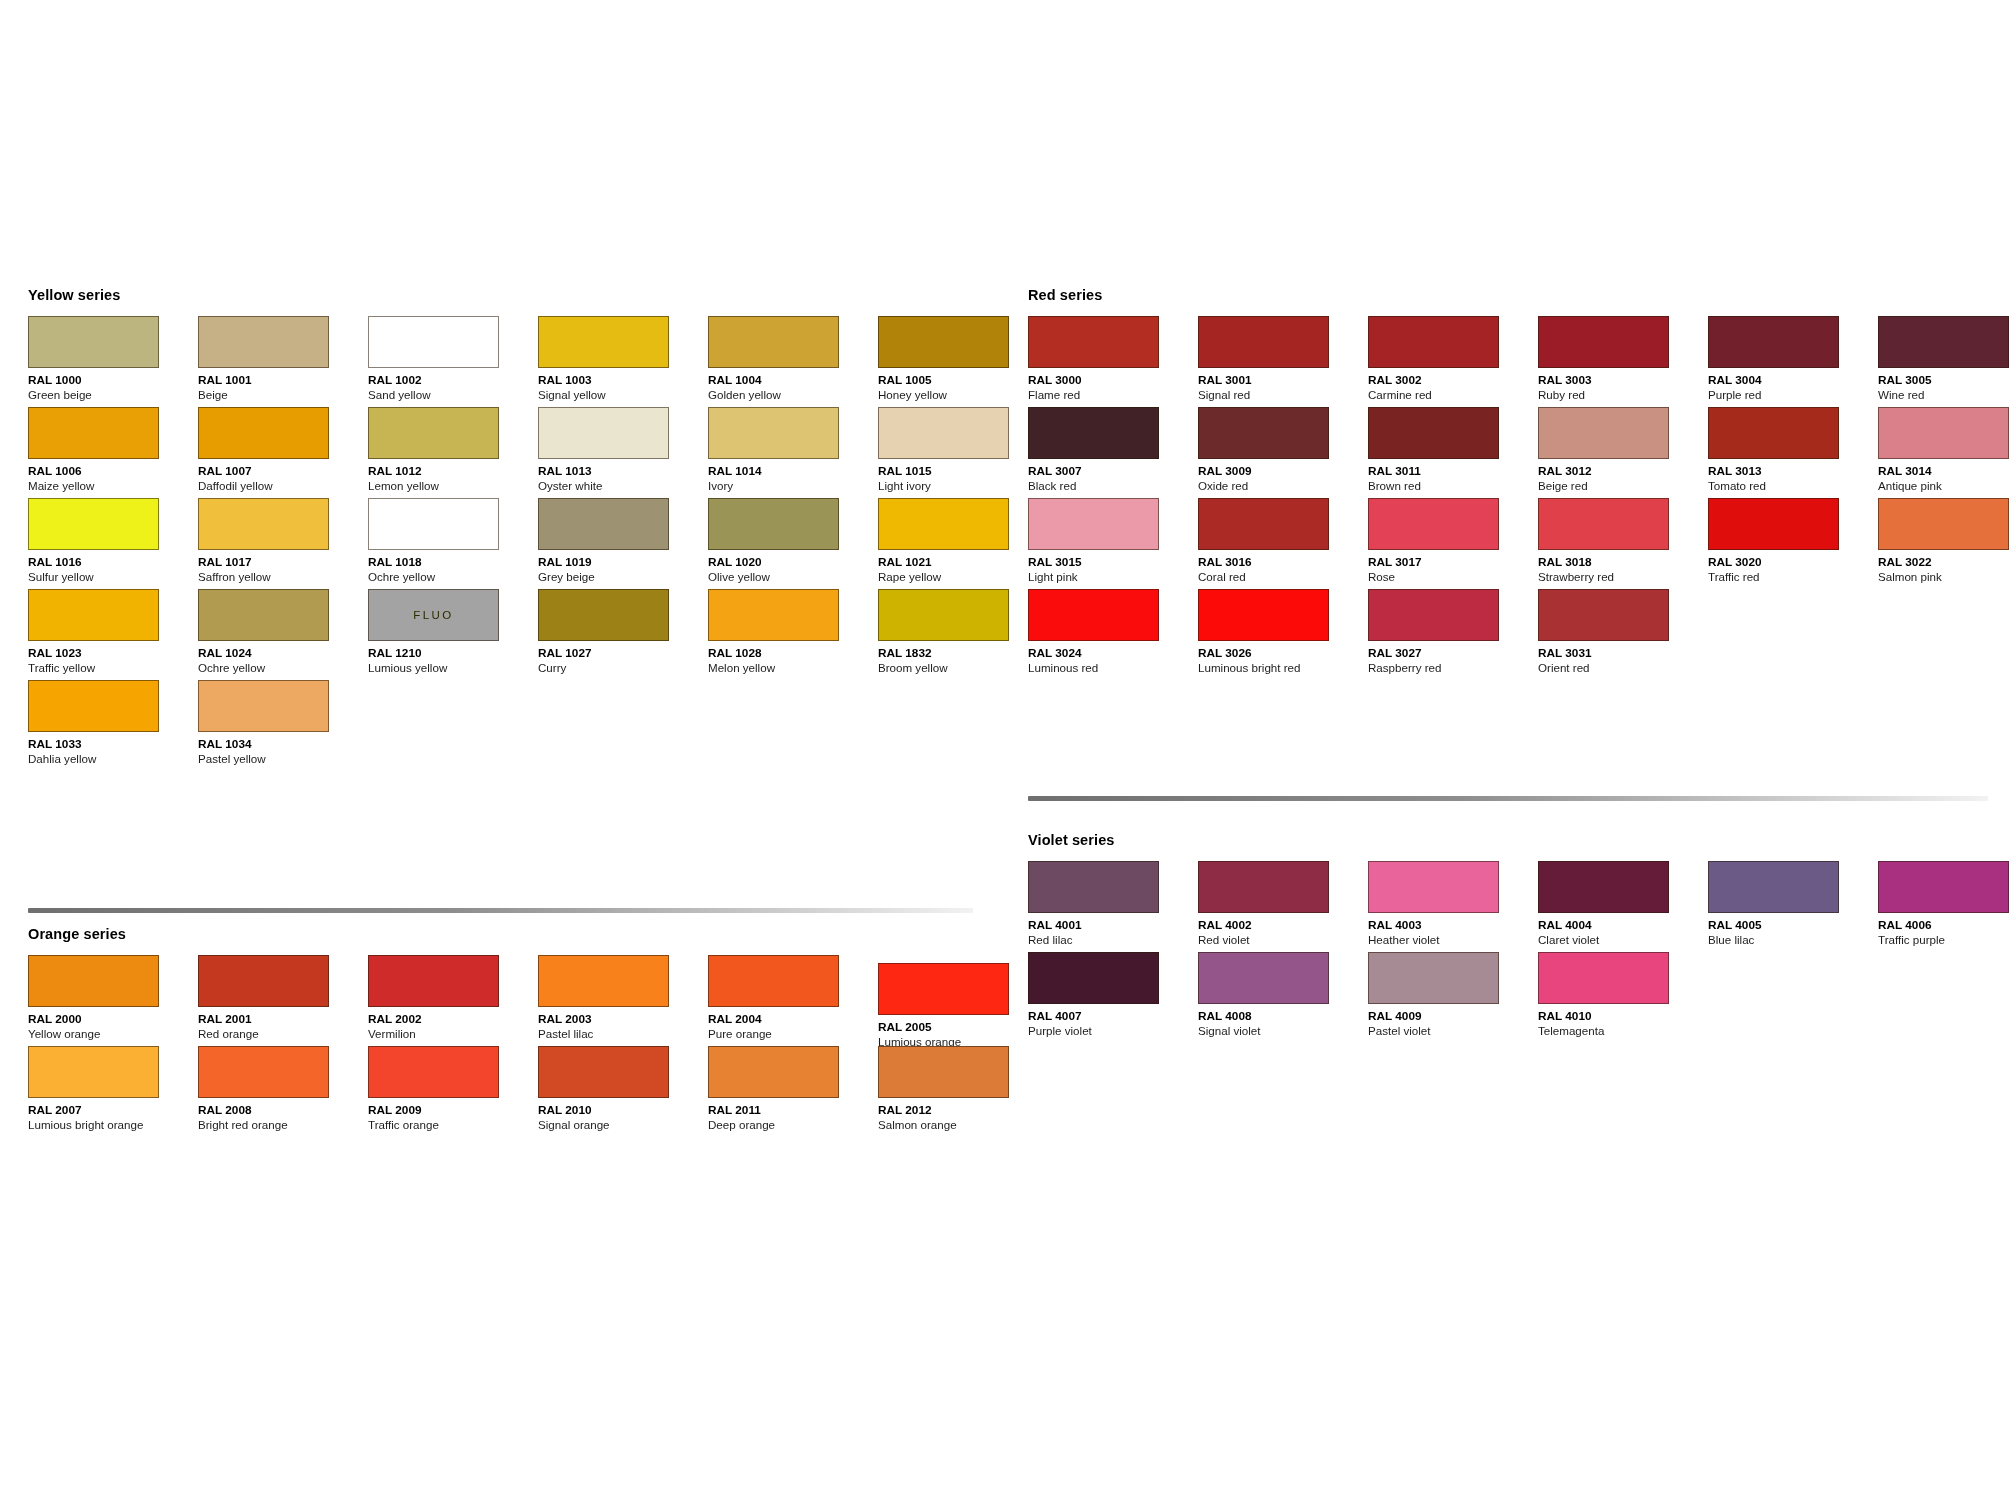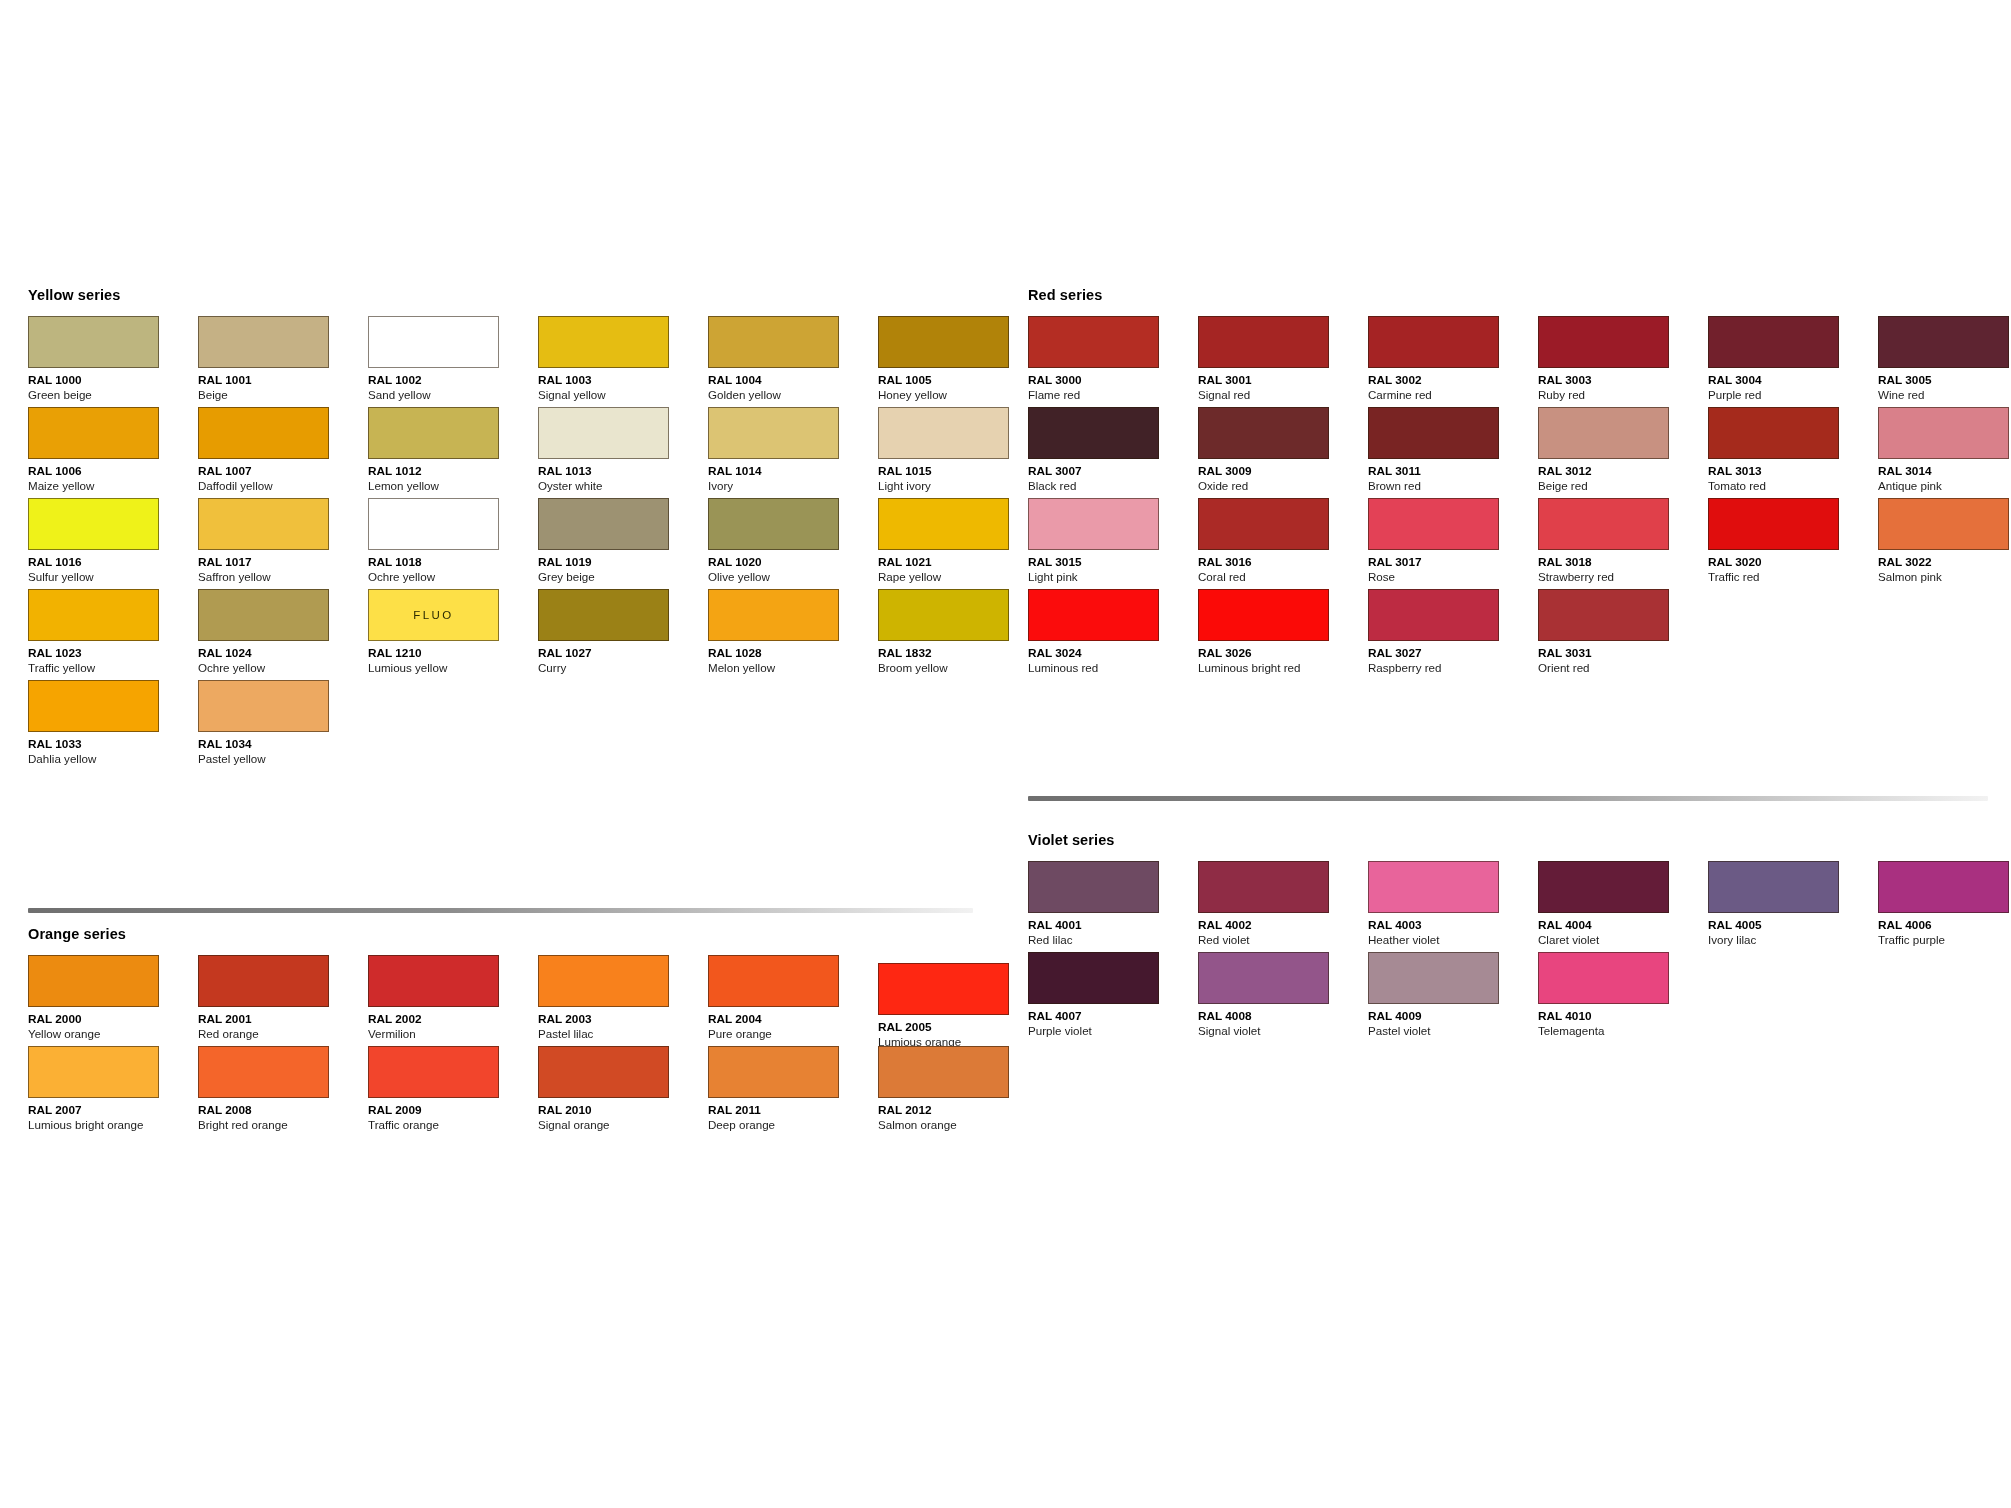--- a/index.html
+++ b/index.html
@@ -214,21 +214,21 @@
             <div class="swatch" style="background: rgb(242, 178, 0);"></div>
             <div class="code">RAL 1023</div>
             <div class="name">Traffic yellow</div>
           </div>
           <div class="cell">
             <div class="swatch" style="background: rgb(176, 155, 81);"></div>
             <div class="code">RAL 1024</div>
             <div class="name">Ochre yellow</div>
           </div>
           <div class="cell">
-            <div class="swatch" style="background: #fde047;">
+            <div class="swatch" style="background: #a3a3a3;">
               <span class="fluo">FLUO</span>
             </div>
             <div class="code">RAL 1210</div>
             <div class="name">Lumious yellow</div>
           </div>
           <div class="cell">
             <div class="swatch" style="background: rgb(155, 129, 22);"></div>
             <div class="code">RAL 1027</div>
             <div class="name">Curry</div>
           </div>
@@ -462,21 +462,21 @@
             <div class="name">Heather violet</div>
           </div>
           <div class="cell">
             <div class="swatch" style="background: rgb(100, 28, 56);"></div>
             <div class="code">RAL 4004</div>
             <div class="name">Claret violet</div>
           </div>
           <div class="cell">
             <div class="swatch" style="background: rgb(107, 90, 133);"></div>
             <div class="code">RAL 4005</div>
-            <div class="name">Ivory lilac</div>
+            <div class="name">Blue lilac</div>
           </div>
           <div class="cell">
             <div class="swatch" style="background: rgb(169, 48, 128);"></div>
             <div class="code">RAL 4006</div>
             <div class="name">Traffic purple</div>
           </div>
           <div class="cell">
             <div class="swatch" style="background: rgb(69, 24, 46);"></div>
             <div class="code">RAL 4007</div>
             <div class="name">Purple violet</div>

